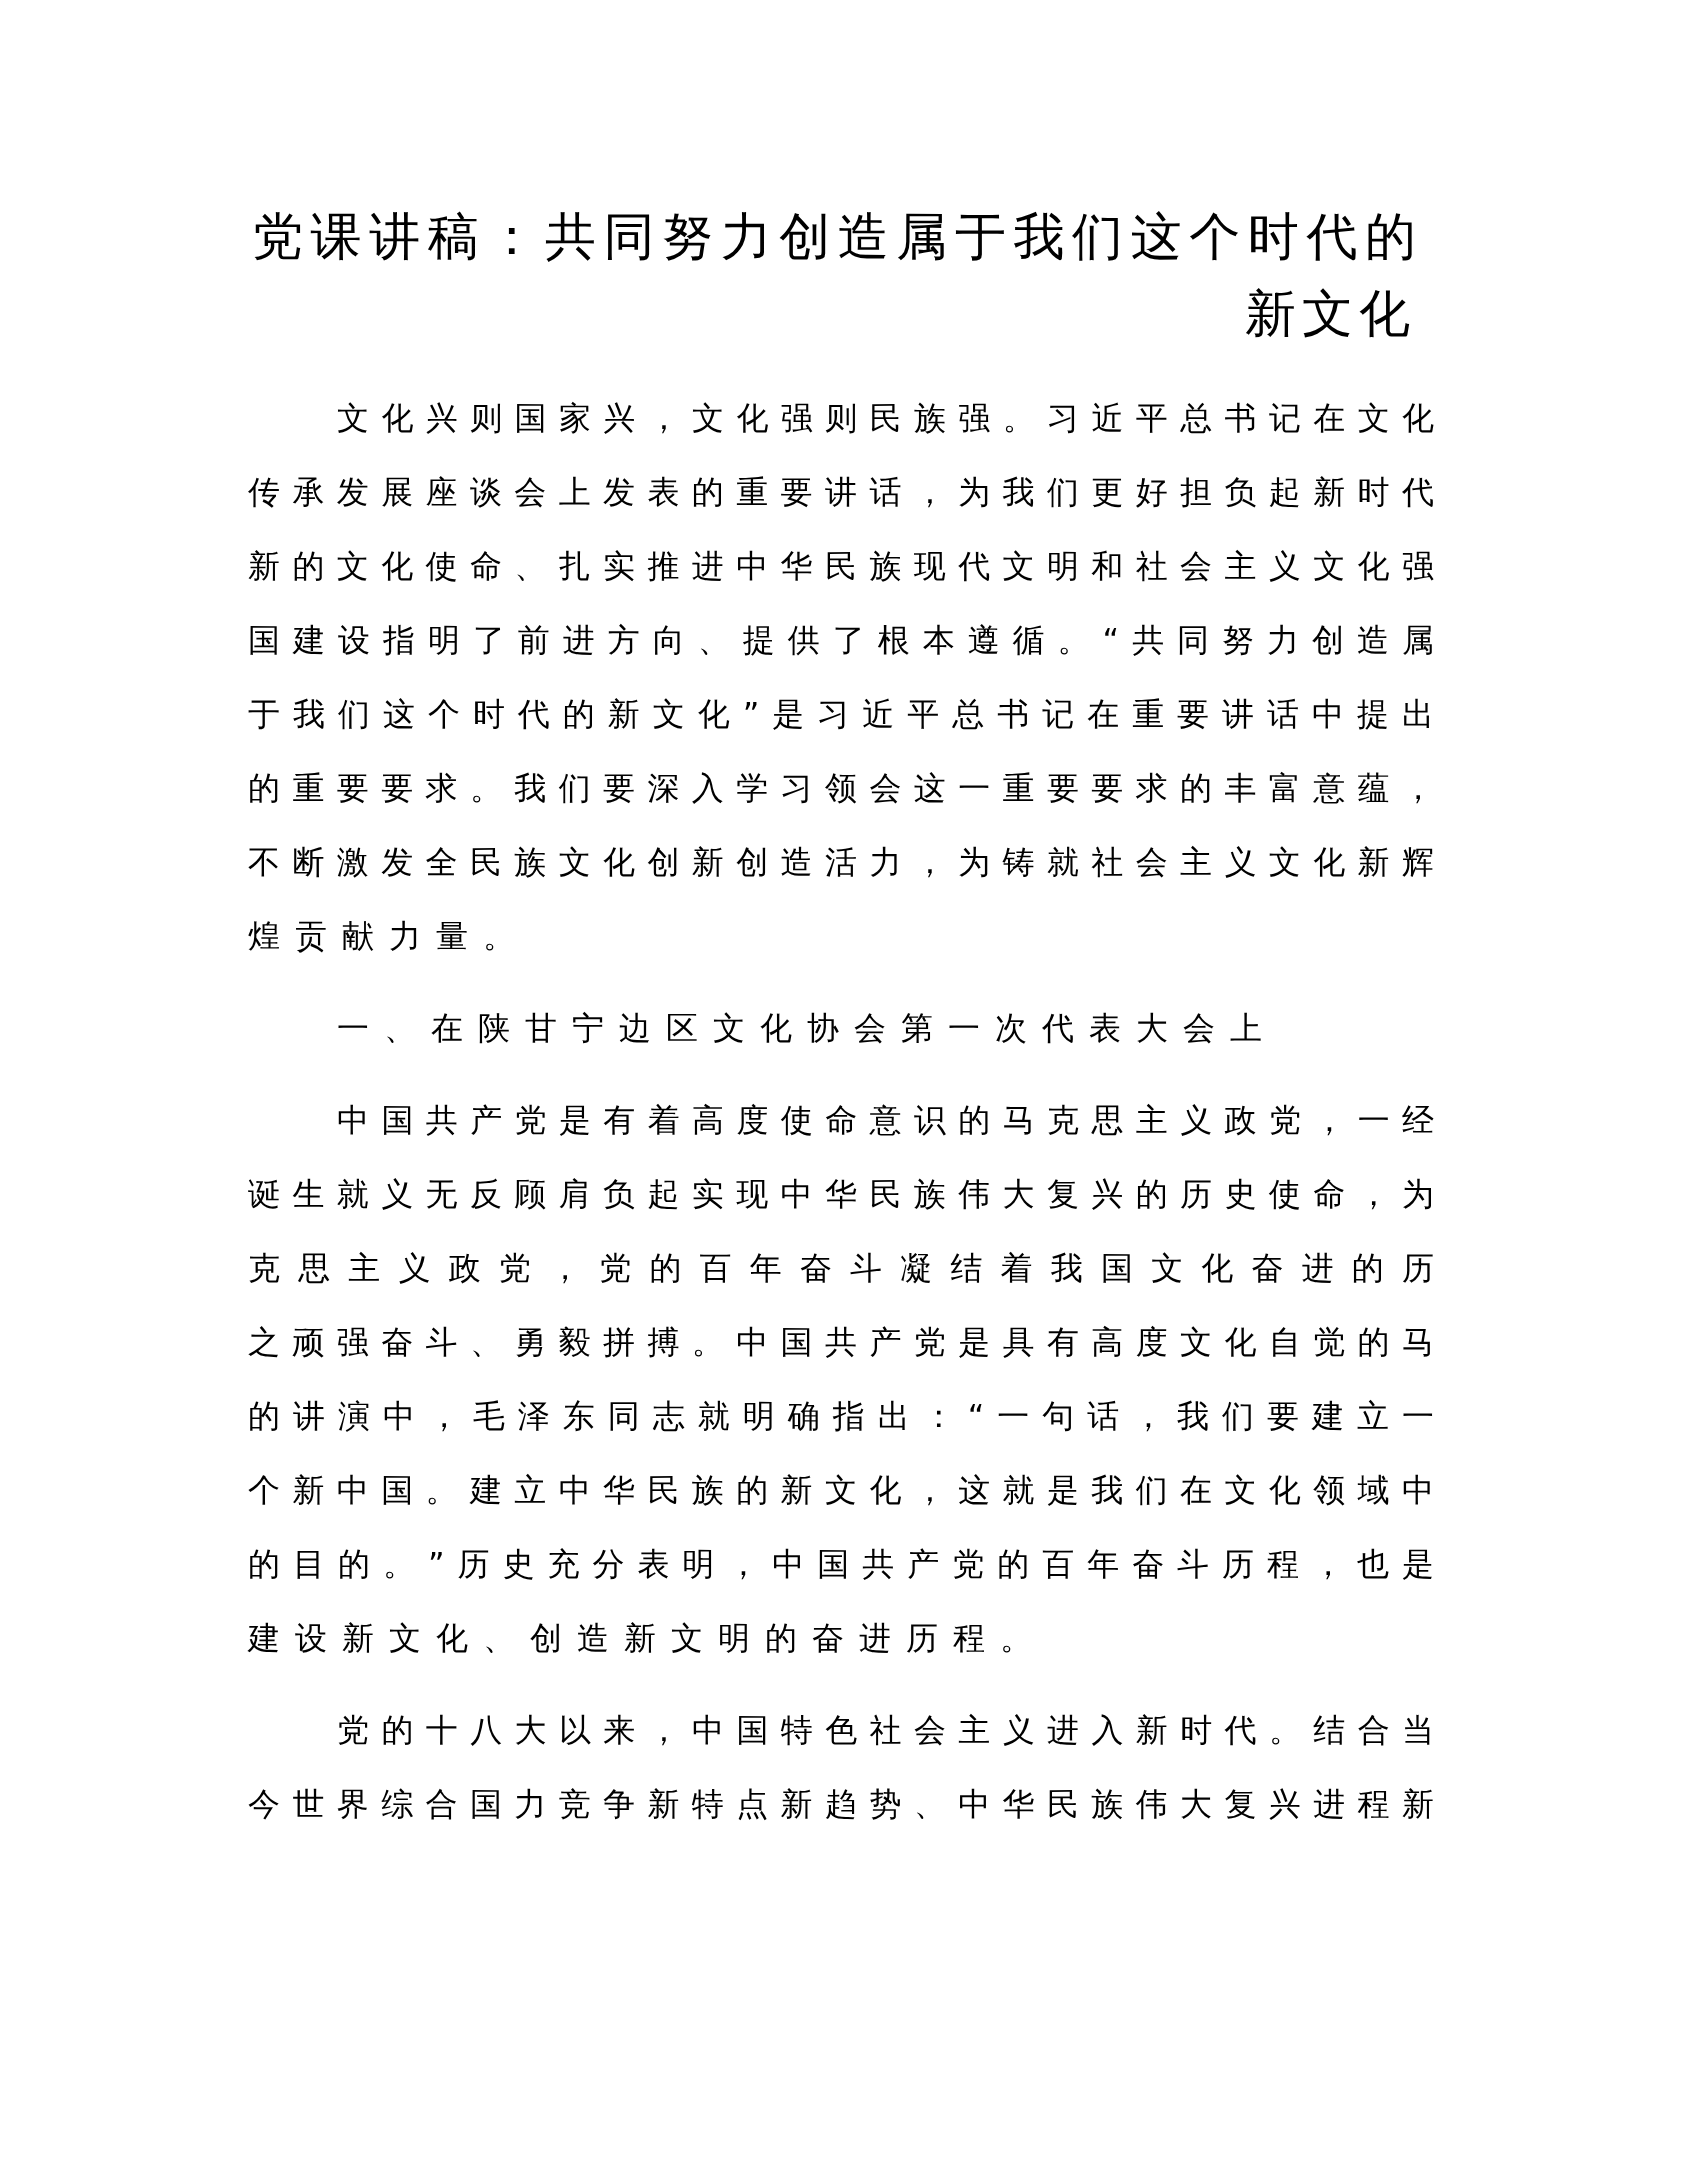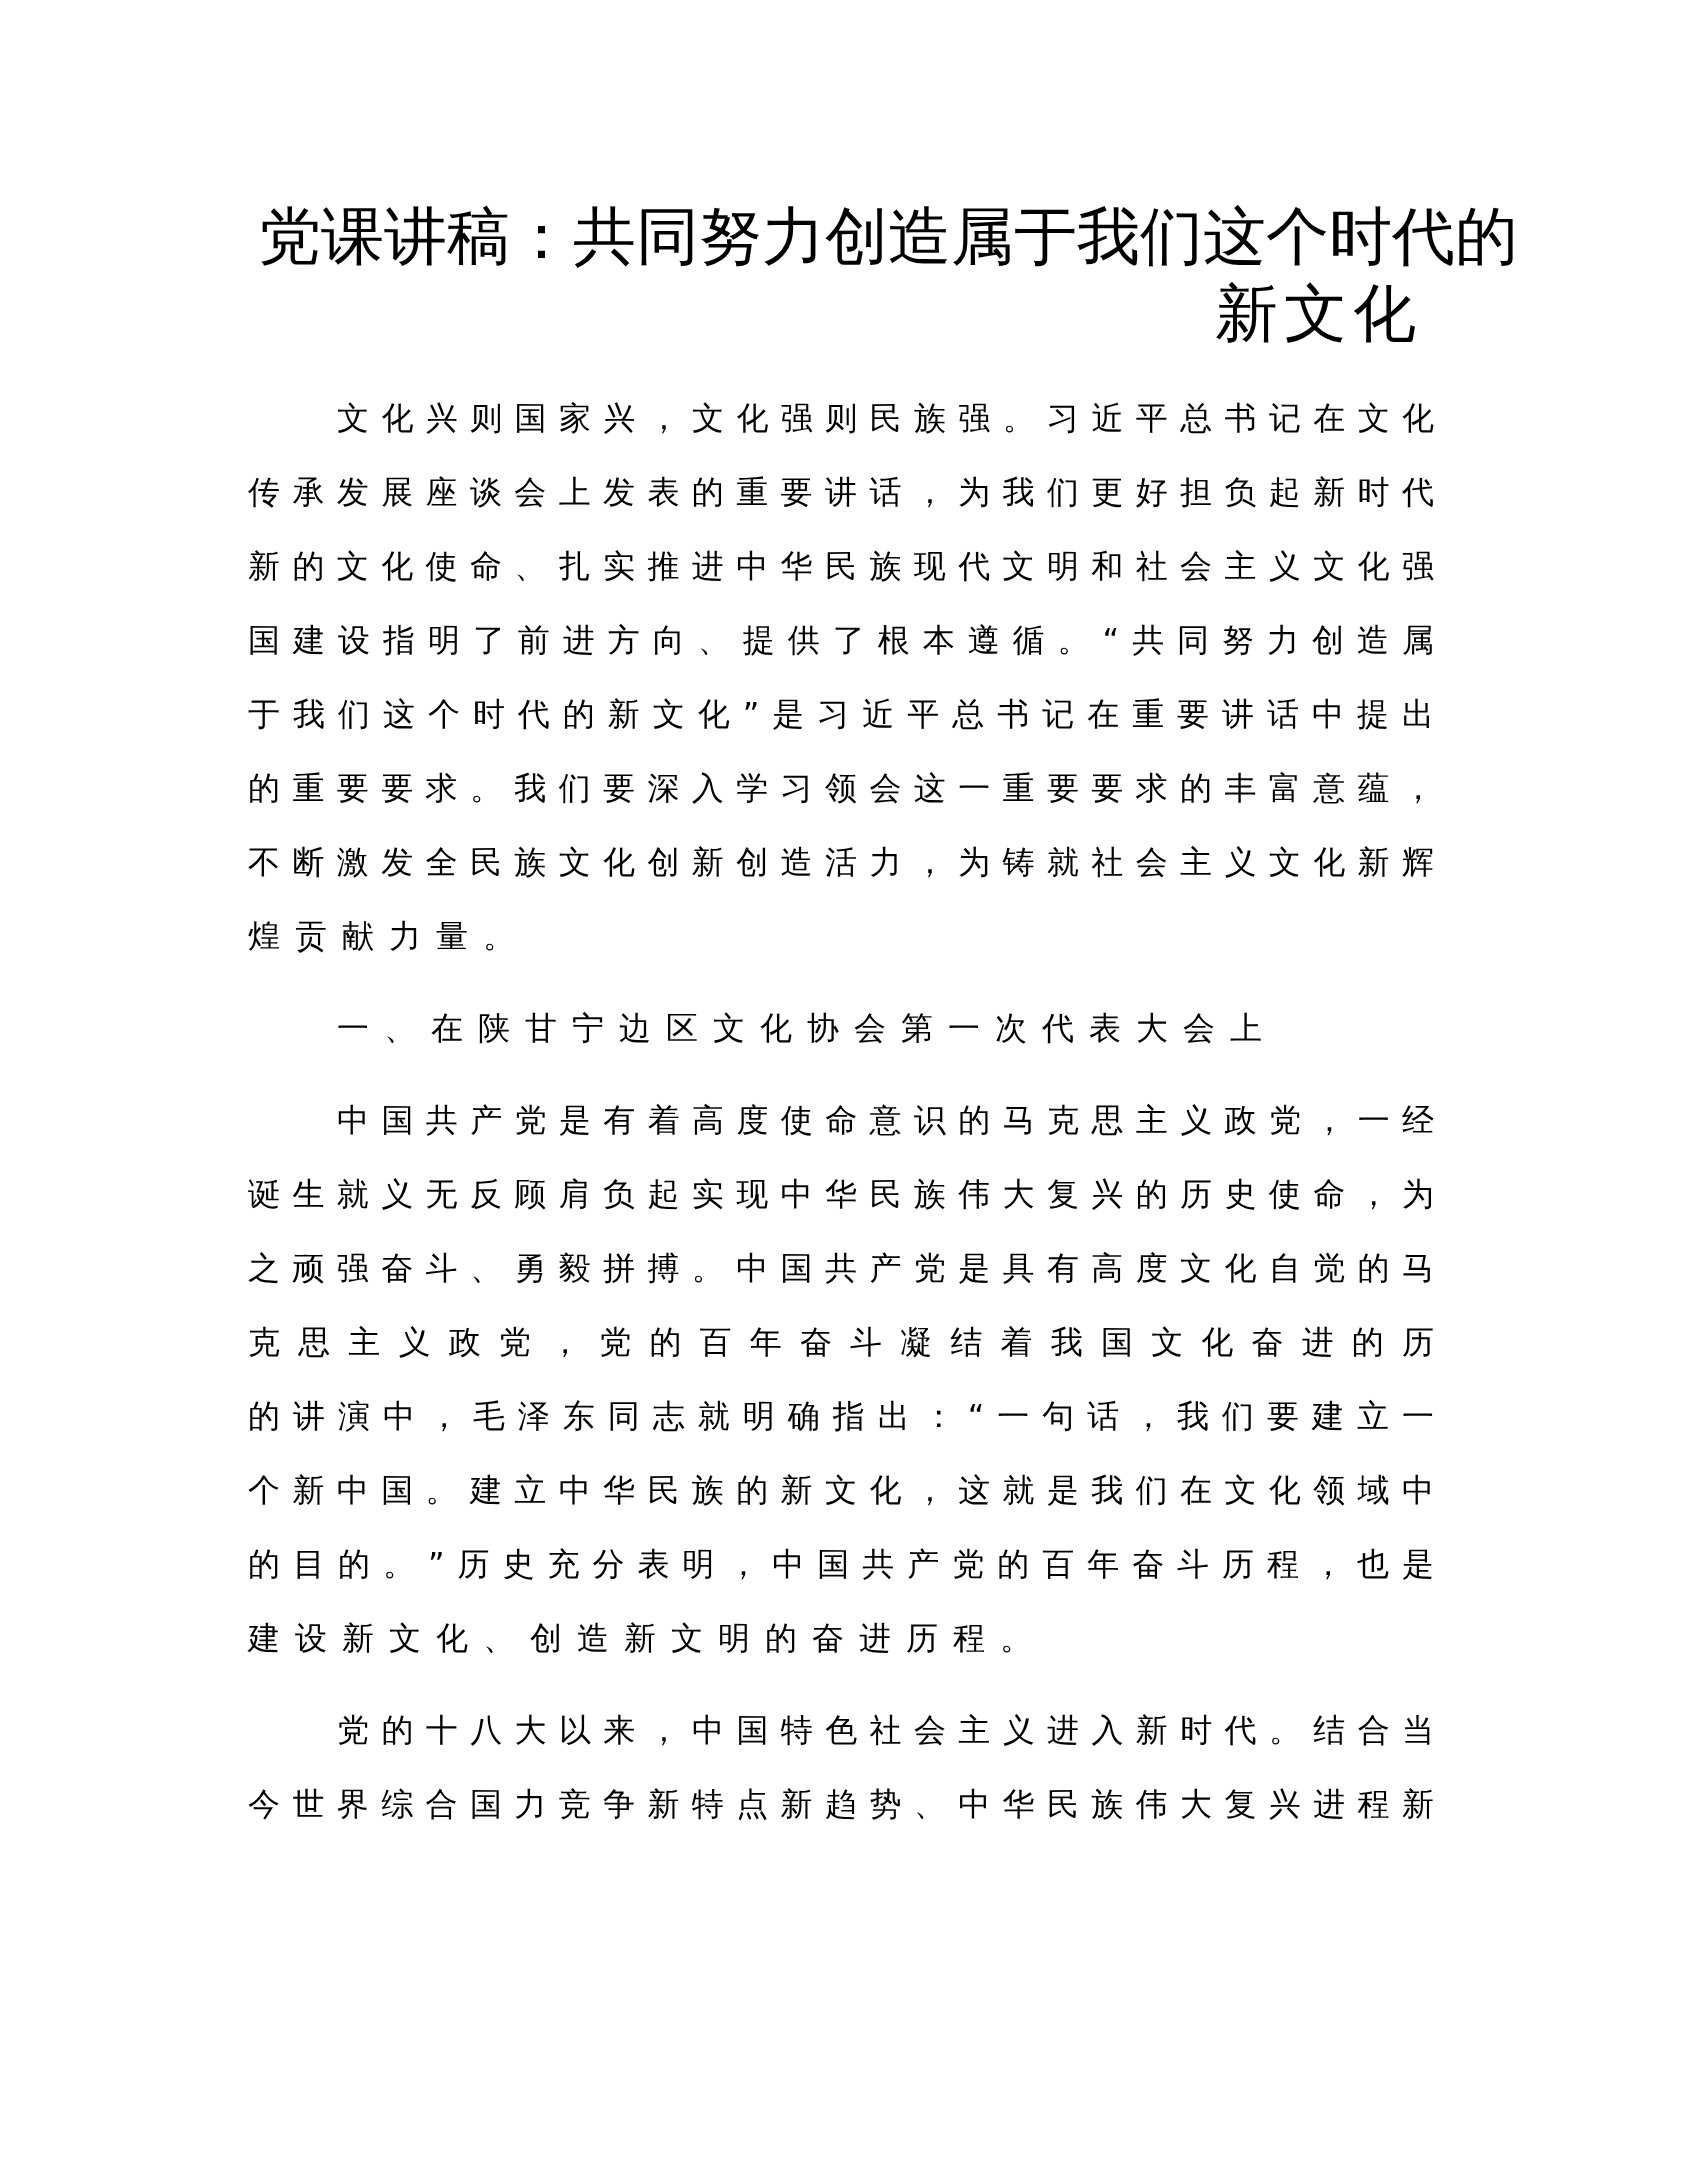--- a/index.html
+++ b/index.html
@@ -3,22 +3,22 @@
 <meta charset="utf-8">
 <style>
   html, body { margin: 0; padding: 0; background: #ffffff; }
   body { width: 1683px; height: 2178px; position: relative; overflow: hidden; }
   .page {
     position: absolute; left: 0; top: 0; width: 1683px; height: 2178px;
     background: #ffffff; color: #000000;
     font-family: "DejaVu Sans", "Liberation Sans", sans-serif;
   }
   .title {
-    position: absolute; left: 258px; width: 1164px;
-    font-size: 63px; line-height: 77px; color: #000;
+    position: absolute; left: 252px; width: 1164px;
+    font-size: 51px; line-height: 77px; color: #000;
   }
   .title .tline { display: block; height: 77px; white-space: nowrap; }
   .title .t1 { text-align: justify; text-align-last: justify; }
   .title .t2 { text-align: right; letter-spacing: 6px; }
   .body {
     position: absolute; left: 248px; width: 1186px;
     font-size: 32px; line-height: 74px; color: #000;
   }
   .para { margin: 0 0 18px 0; }
   .line {
@@ -52,22 +52,22 @@
       <span class="line last">煌贡献力量。</span>
     </div>
 
     <div class="para">
       <span class="line indent last">一、在陕甘宁边区文化协会第一次代表大会上</span>
     </div>
 
     <div class="para">
       <span class="line indent">中国共产党是有着高度使命意识的马克思主义政党，一经</span>
       <span class="line">诞生就义无反顾肩负起实现中华民族伟大复兴的历史使命，为</span>
+      <span class="line">克思主义政党，党的百年奋斗凝结着我国文化奋进的历</span>
       <span class="line">之顽强奋斗、勇毅拼搏。中国共产党是具有高度文化自觉的马</span>
-      <span class="line">克思主义政党，党的百年奋斗凝结着我国文化奋进的历</span>
       <span class="line">的讲演中，毛泽东同志就明确指出：“一句话，我们要建立一</span>
       <span class="line">个新中国。建立中华民族的新文化，这就是我们在文化领域中</span>
       <span class="line">的目的。”历史充分表明，中国共产党的百年奋斗历程，也是</span>
       <span class="line last">建设新文化、创造新文明的奋进历程。</span>
     </div>
 
     <div class="para">
       <span class="line indent">党的十八大以来，中国特色社会主义进入新时代。结合当</span>
       <span class="line">今世界综合国力竞争新特点新趋势、中华民族伟大复兴进程新</span>
     </div>

